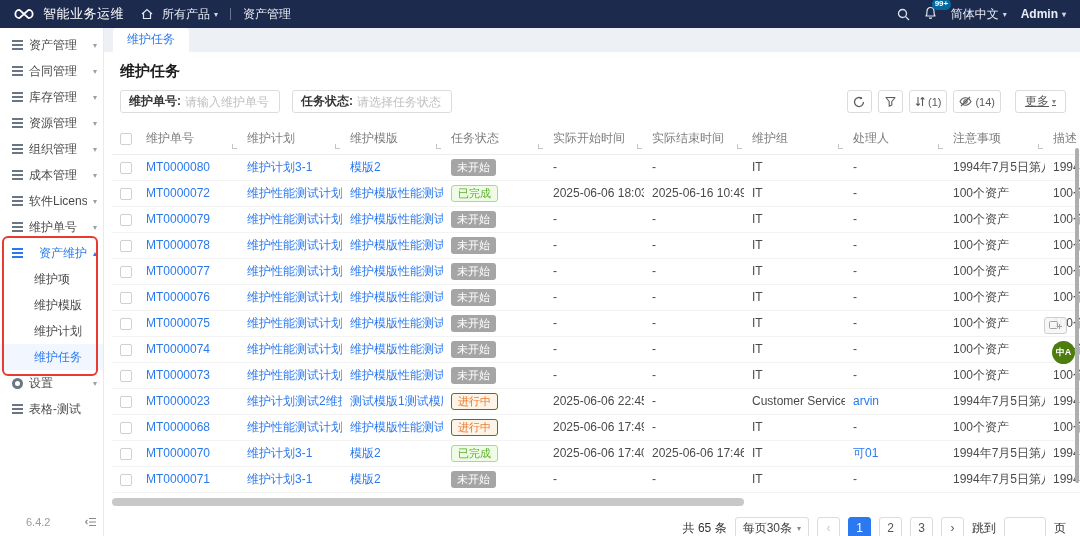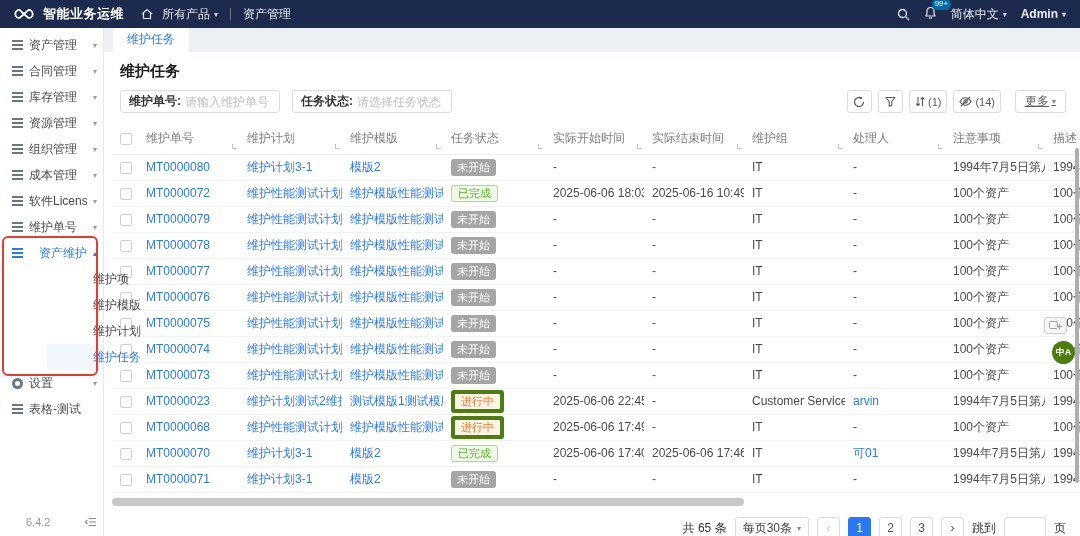--- a/index.html
+++ b/index.html
@@ -3,41 +3,41 @@
 <meta charset="utf-8">
 <style>
   *{box-sizing:border-box;margin:0;padding:0;}
   html,body{width:1080px;height:536px;overflow:hidden;}
   body{position:relative;font-family:"Liberation Sans",sans-serif;font-size:12px;color:#333;background:#fff;}
 
   
   .navbar{position:absolute;top:0;left:0;right:0;height:28px;background:#1c2b4d;display:flex;align-items:center;justify-content:space-between;padding:0 14px;color:#fff;z-index:30;}
   .nav-left,.nav-right{display:flex;align-items:center;}
   .nav-left{gap:9px;}
-  .brand{font-weight:bold;font-size:13px;letter-spacing:.5px;white-space:nowrap;}
+  .brand{font-weight:normal;font-size:13px;letter-spacing:.5px;white-space:nowrap;}
   .nav-item{display:flex;align-items:center;gap:4px;font-size:12px;color:#e9edf5;cursor:pointer;white-space:nowrap;}
   .nav-sep{width:1px;height:12px;background:rgba(255,255,255,.35);margin:0 3px;}
   .caret{font-size:8px;color:#cfd6e4;}
   .nav-right{gap:14px;}
   .bell-wrap{position:relative;cursor:pointer;}
-  .badge99{position:absolute;top:-7px;left:8px;background:#0369a1;color:#fff;border-radius:7px;font-size:8px;line-height:1;padding:1.5px 3px;font-weight:normal;}
+  .badge99{position:absolute;top:-7px;left:8px;background:#0369a1;color:#fff;border-radius:7px;font-size:8px;line-height:1;padding:1.5px 3px;font-weight:bold;}
 
   
   .sidebar{position:absolute;top:28px;left:0;width:104px;bottom:0;background:#fff;border-right:1px solid #e9e9e9;z-index:20;}
   .sb-list{padding-top:4px;}
   .sb-item{height:26px;display:flex;align-items:center;gap:6px;padding:0 6px 0 12px;color:#4a4a4a;cursor:pointer;}
   .sb-label{flex:1;font-size:12px;white-space:nowrap;overflow:hidden;}
   .sb-caret{font-size:8px;color:#9aa0a6;}
   .sb-ico{width:11px;height:10px;flex:0 0 auto;background:repeating-linear-gradient(to bottom,#6b7685 0,#6b7685 2px,transparent 2px,transparent 4px);}
   .ico-circle{background:#6b7685;border-radius:50%;height:11px;}
   .ico-ring{background:#fff;border:3px solid #6b7685;border-radius:50%;height:11px;}
   .sb-act{color:#2a79f0;text-align:right;}
   .sb-act .sb-ico{background:repeating-linear-gradient(to bottom,#2a79f0 0,#2a79f0 2px,transparent 2px,transparent 4px);}
   .sb-act .sb-caret{color:#2a79f0;}
-  .sb-child{height:26px;display:flex;align-items:center;padding-left:46px;color:#4a4a4a;cursor:pointer;white-space:nowrap;margin-left:47px;}
+  .sb-child{height:26px;display:flex;align-items:center;padding-left:34px;color:#4a4a4a;cursor:pointer;white-space:nowrap;}
   .sb-child-act{color:#2a79f0;background:#f2f7ff;}
   .red-box{position:absolute;left:2px;top:208px;width:96px;height:140px;border:2px solid #e83a30;border-radius:6px;pointer-events:none;}
   .sb-footer{position:absolute;bottom:8px;left:0;right:6px;display:flex;align-items:center;justify-content:space-between;padding-left:26px;color:#9a9a9a;font-size:11px;}
 
   
   .main{position:absolute;top:28px;left:104px;right:0;bottom:0;background:#fff;}
   .tabbar{height:24px;background:#edf0f4;display:flex;align-items:flex-end;padding-left:9px;}
   .tab{background:#fff;color:#2a79f0;font-size:12px;padding:3px 14px 4px;border-radius:4px 4px 0 0;cursor:pointer;white-space:nowrap;}
   .page-title{font-size:15px;font-weight:bold;color:#1f1f1f;margin:10px 0 9px 16px;}
   .filter-row{display:flex;align-items:center;margin:0 14px 10px 16px;}
@@ -53,21 +53,21 @@
   .table-wrap{margin-left:8px;overflow:hidden;width:calc(100% - 8px);}
   table{border-collapse:collapse;table-layout:fixed;width:1093px;}
   th{font-weight:normal;color:#7d7d7d;text-align:left;height:31px;padding:0 8px;position:relative;border-bottom:1px solid #ededed;white-space:nowrap;overflow:hidden;font-size:12px;}
   .rsz{position:absolute;right:2px;bottom:5px;width:5px;height:5px;border-left:1px solid #c4c4c4;border-bottom:1px solid #c4c4c4;}
   td{height:26px;padding:0 8px;border-bottom:1px solid #f3f3f3;white-space:nowrap;overflow:hidden;color:#4a4a4a;font-size:12px;}
   .cell-link{color:#2a79f0;cursor:pointer;}
   .cb{width:12px;height:12px;border:1px solid #d0d0d0;border-radius:2px;display:inline-block;background:#fff;vertical-align:middle;cursor:pointer;}
   .badge{display:inline-block;padding:0 6px;border-radius:3px;font-size:11px;line-height:17px;}
   .b-grey{background:#a5a5a5;color:#fff;}
   .b-green{background:#f0fbe7;color:#54b224;border:1px solid #a5dd8a;line-height:15px;}
-  .b-orange{background:#fdf3e6;color:#ed7b2f;border:4px solid #4d7c0f;line-height:15px;}
+  .b-orange{background:#fdf3e6;color:#ed7b2f;border:1px solid #4d7c0f;line-height:15px;}
 
   .hscroll{margin:5px 0 0 8px;height:8px;position:relative;}
   .hthumb{position:absolute;left:0;top:0;height:8px;width:632px;background:#c8c8c8;border-radius:4px;cursor:pointer;}
   .vscroll{position:absolute;right:1px;top:120px;width:4px;height:335px;background:#aeaeae;border-radius:2px;cursor:pointer;}
 
   
   .pagination{display:flex;align-items:center;justify-content:flex-end;gap:8px;margin:11px 14px 0 0;color:#333;font-size:12px;}
   .psel{display:flex;align-items:center;gap:5px;border:1px solid #dcdcdc;border-radius:3px;height:23px;padding:0 7px;cursor:pointer;color:#444;}
   .psel .caret{color:#8a8a8a;}
   .pbtn{width:23px;height:23px;border:1px solid #dcdcdc;border-radius:3px;display:flex;align-items:center;justify-content:center;background:#fff;color:#555;cursor:pointer;font-size:12px;}

